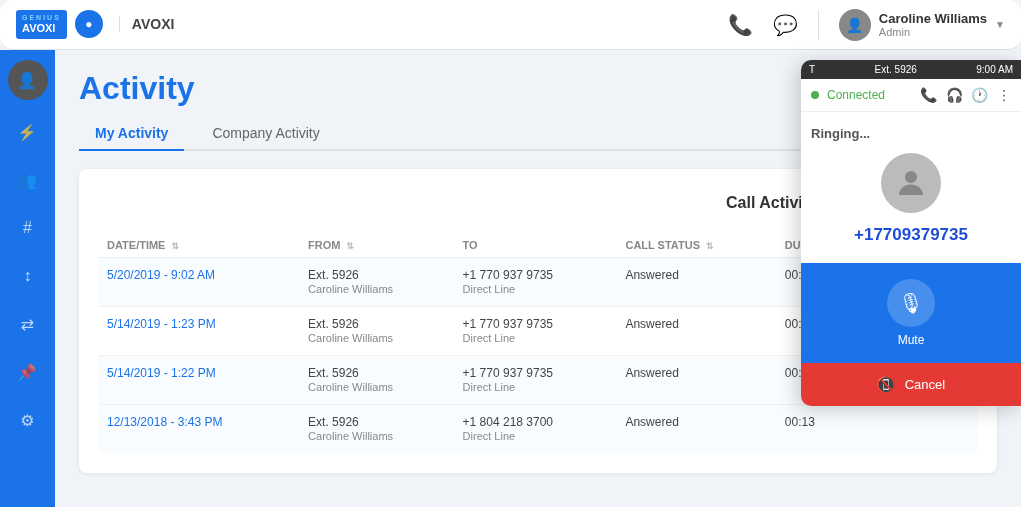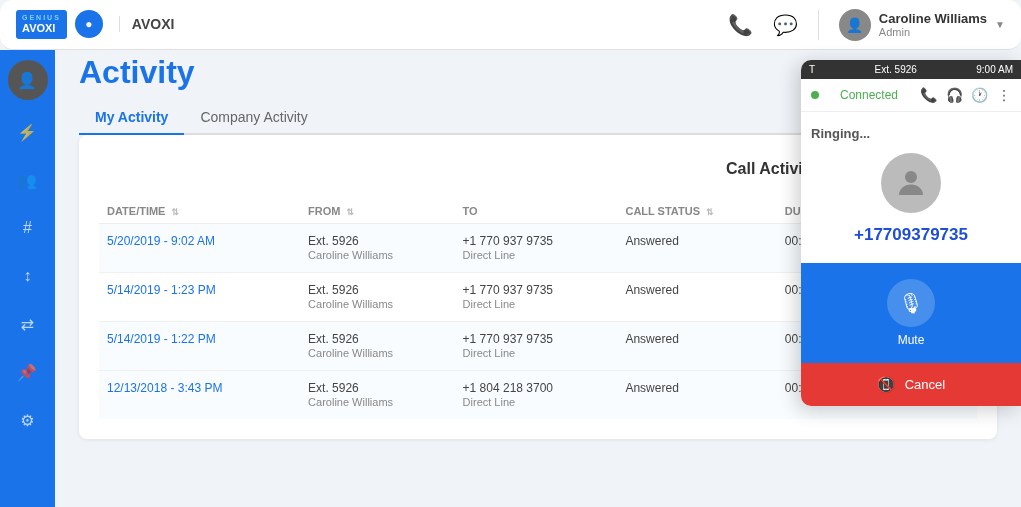--- a/index.html
+++ b/index.html
@@ -44,27 +44,27 @@
       width: 40px; height: 40px; border-radius: 8px;
       display: flex; align-items: center; justify-content: center; color: rgba(255,255,255,0.7); font-size: 16px; cursor: pointer;
     }
     .sidebar-avatar {
       width: 40px; height: 40px; border-radius: 50%; background: #555;
       display: flex; align-items: center; justify-content: center; color: #fff; font-size: 16px; margin-bottom: 4px;
     }
 
     
     .main-content {
-      margin-left: 55px; margin-top: 50px; padding: 4px 24px;
+      margin-left: 55px; margin-top: 50px; padding: 20px 24px;
       height: calc(507px - 50px); overflow: hidden;
     }
     .page-title {
       font-size: 32px; font-weight: 700; color: #1a73e8; margin-bottom: 10px;
     }
-    .tabs { display: flex; gap: 0; border-bottom: 2px solid #e0e0e0; }
+    .tabs { display: flex; gap: 12px; border-bottom: 2px solid #e0e0e0; margin-bottom: 18px; }
     .tab {
       padding: 8px 16px; font-size: 14px; cursor: pointer; color: #666; border-bottom: 2px solid transparent; margin-bottom: -2px;
     }
     .tab.active { color: #1a73e8; border-bottom-color: #1a73e8; font-weight: 600; }
 
     
     .card { background: #fff; border-radius: 8px; padding: 20px; box-shadow: 0 1px 4px rgba(0,0,0,0.08); }
     .card-header { display: flex; align-items: center; justify-content: flex-end; margin-bottom: 16px; }
     .card-title { font-size: 16px; font-weight: 600; color: #333; }
     .search-box {
@@ -96,21 +96,21 @@
     }
     .phone-status-bar {
       background: #333; color: #fff; display: flex; align-items: center; justify-content: space-between;
       padding: 4px 8px; font-size: 10px;
     }
     .phone-status-left { display: flex; align-items: center; gap: 4px; }
     .phone-status-center { font-size: 10px; }
     .phone-status-right { font-size: 10px; }
     .phone-connected-bar {
       background: #fff; display: flex; align-items: center;
-      padding: 8px 10px; border-bottom: 1px solid #eee; gap: 21px;
+      padding: 8px 10px; border-bottom: 1px solid #eee; gap: 8px;
     }
     .connected-dot { width: 8px; height: 8px; background: #4caf50; border-radius: 50%; }
     .connected-text { color: #4caf50; font-size: 12px; font-weight: 500; flex: 1; }
     .phone-controls { display: flex; gap: 8px; }
     .phone-ctrl-icon { color: #555; font-size: 14px; cursor: pointer; }
     .phone-body { padding: 14px 10px; display: flex; flex-direction: column; align-items: center; }
     .ringing-text { font-size: 13px; color: #555; margin-bottom: 12px; align-self: flex-start; font-weight: bold; }
     .contact-avatar {
       width: 60px; height: 60px; background: #bbb; border-radius: 50%;
       display: flex; align-items: center; justify-content: center; margin-bottom: 12px;

